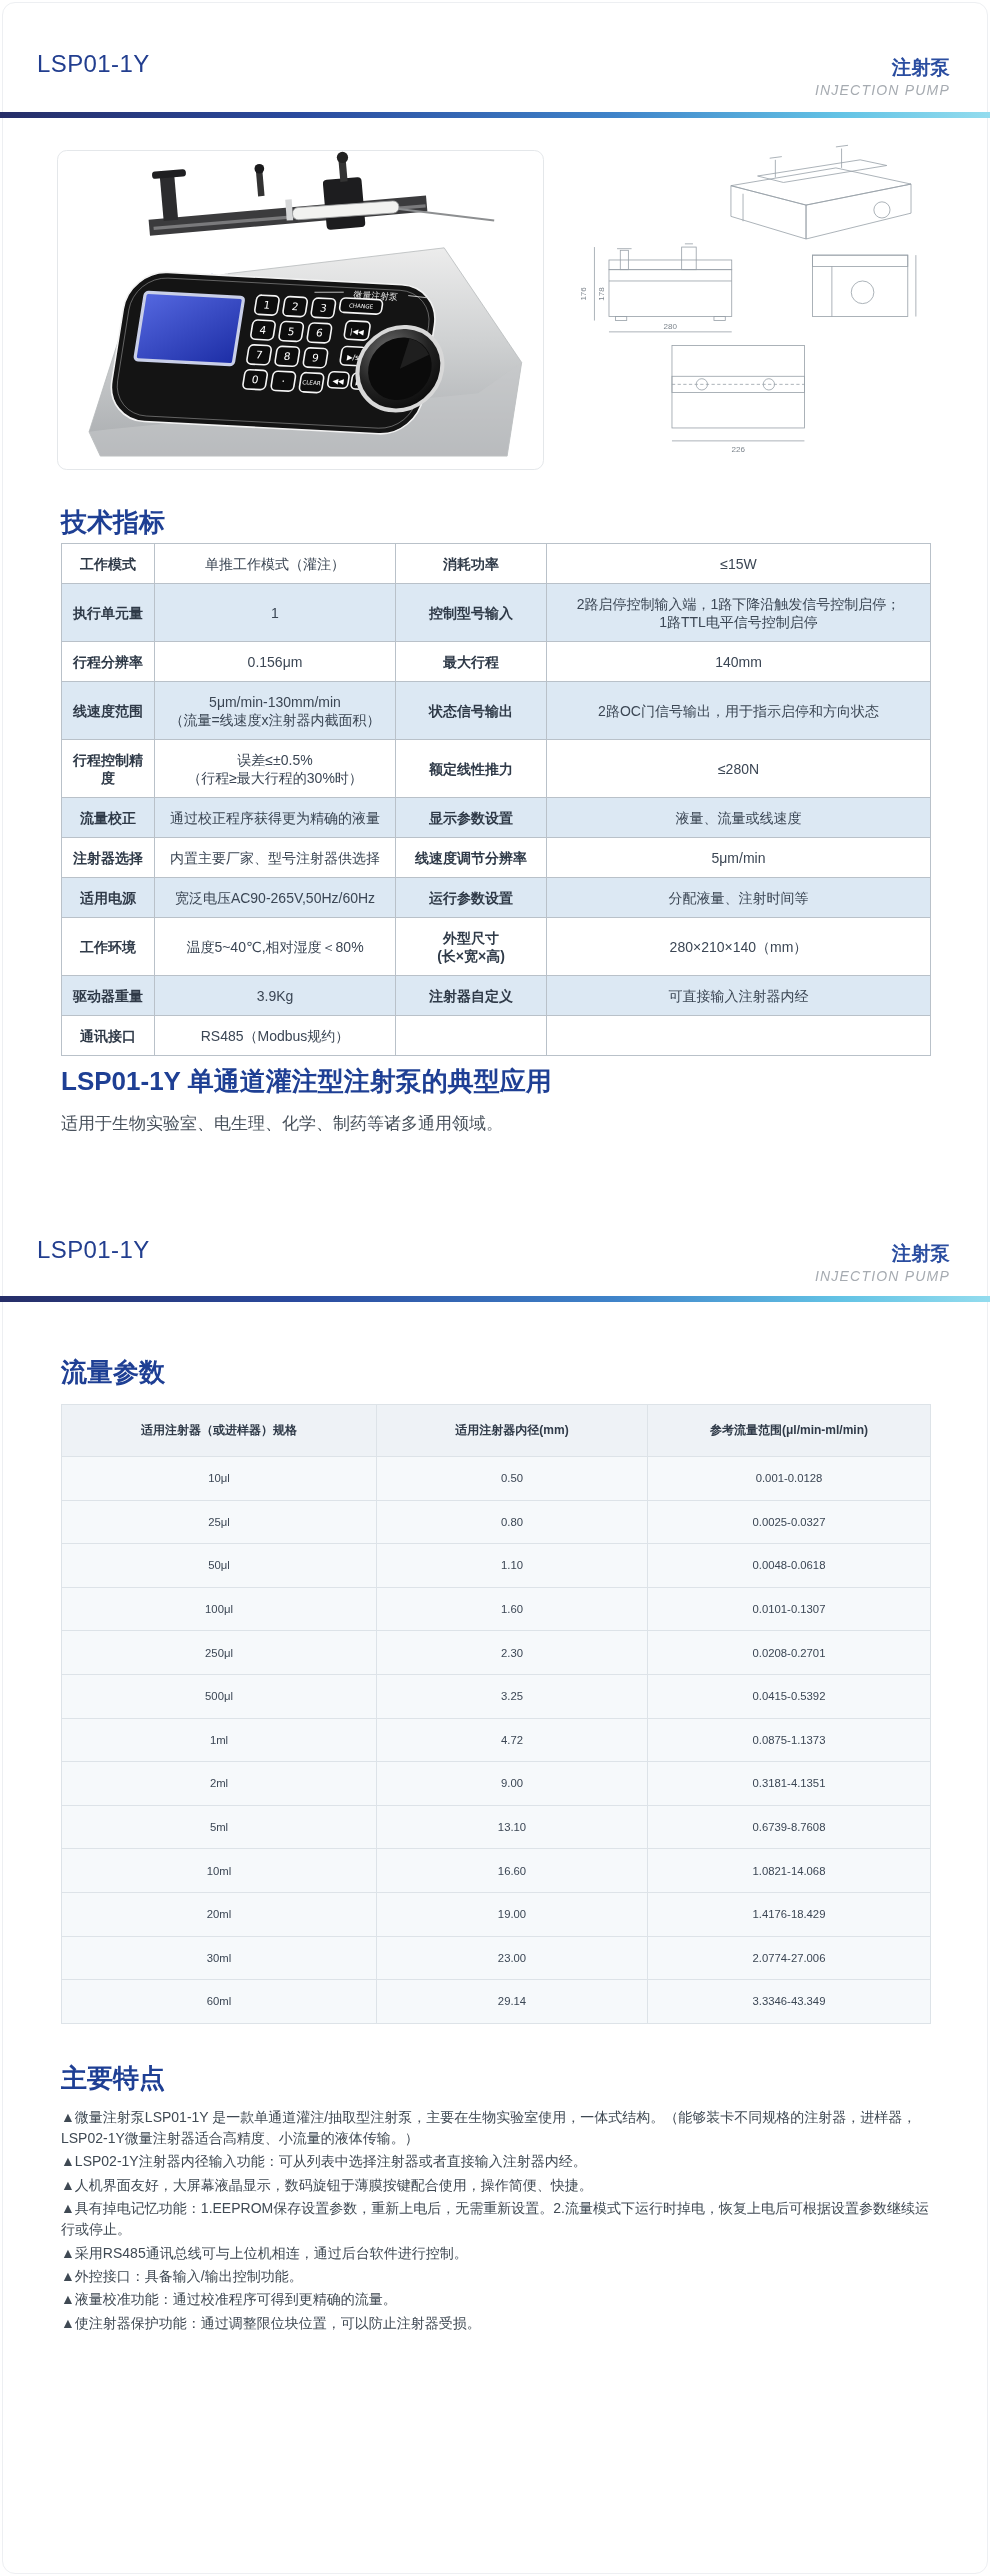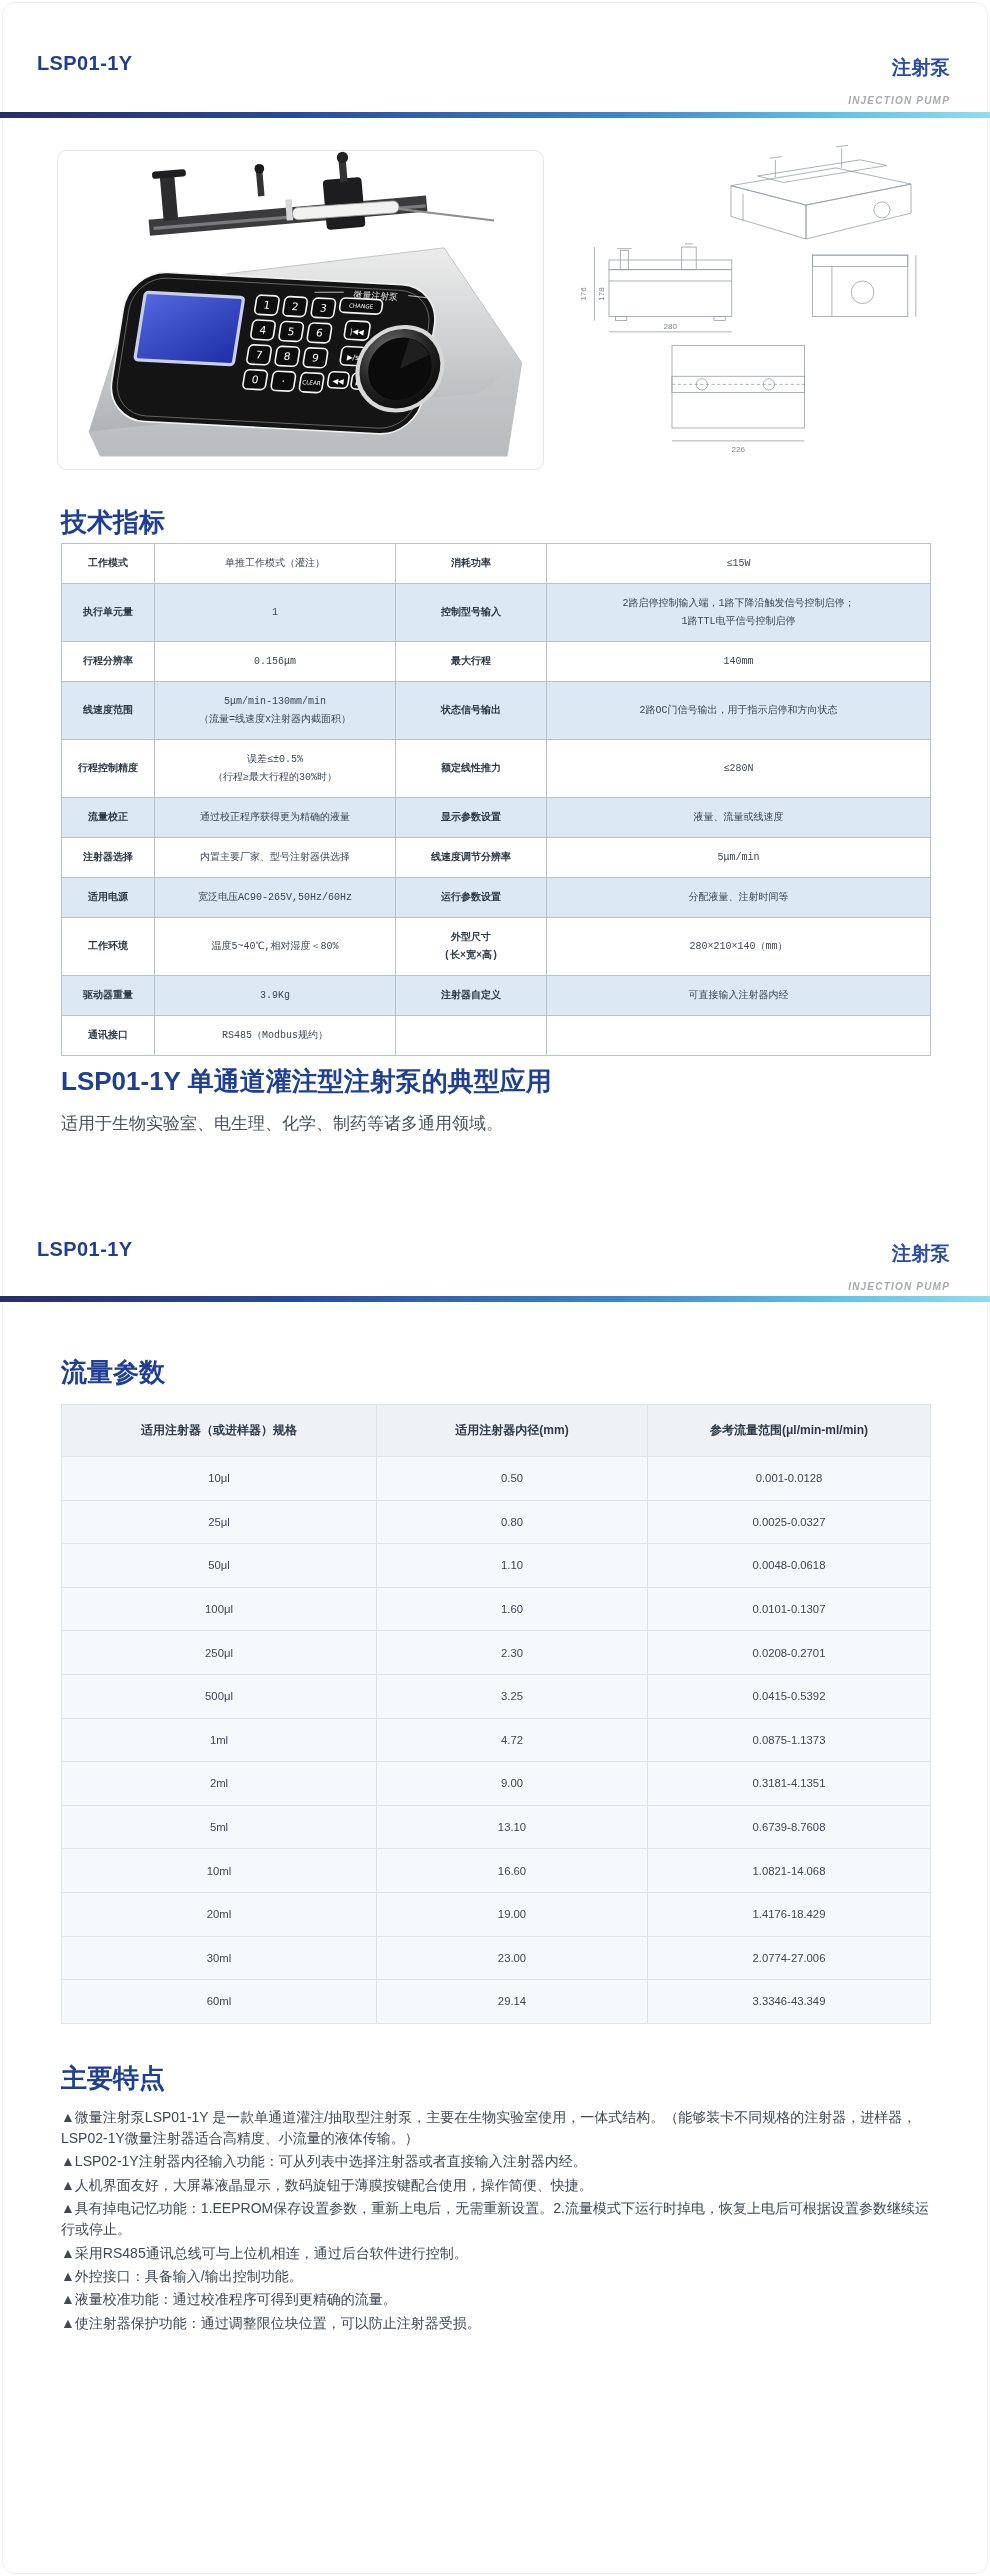--- a/index.html
+++ b/index.html
@@ -6,43 +6,43 @@
   body{
     width:990px;height:2576px;position:relative;background:#ffffff;
     font-family:"Liberation Sans","DejaVu Sans",sans-serif;
     -webkit-font-smoothing:antialiased;
   }
   .page{position:absolute;inset:0;overflow:hidden;}
   .page-frame{position:absolute;inset:2.4px;border:0.8px solid #edeff2;border-radius:13px;pointer-events:none;}
 
   
   .hdr{position:absolute;left:37px;right:40px;display:flex;justify-content:space-between;align-items:flex-start;}
-  .model{font-size:20px;font-weight:bold;color:var(--model-blue,#223e8f);letter-spacing:0.4px;line-height:27.5px;}
+  .model{font-size:24px;font-weight:normal;color:var(--model-blue,#223e8f);letter-spacing:0.4px;line-height:27.5px;}
   .cat{text-align:right;margin-top:6.5px;}
   .cat-cn{font-size:19.4px;font-weight:600;color:var(--category-blue,#2a4da0);line-height:21px;}
-  .cat-en{font-size:10px;font-style:italic;color:var(--en-gray,#a6abb1);letter-spacing:1.2px;margin-top:17px;font-weight:bold;}
+  .cat-en{font-size:14px;font-style:italic;color:var(--en-gray,#a6abb1);letter-spacing:1.2px;margin-top:4px;}
   .divider{position:absolute;left:0;width:990px;height:5.7px;
     background:linear-gradient(90deg,var(--divider-a,#262e68) 0%,var(--divider-b,#2a4a9e) 30%,var(--divider-c,#3f83c9) 62%,var(--divider-d,#63c3e5) 85%,var(--divider-e,#93dcee) 100%);}
 
   
   .sec{position:absolute;left:61px;margin:0;font-size:26px;font-weight:bold;color:var(--accent,#1e3f94);line-height:26px;}
 
   
   .photo-card{position:absolute;left:57px;top:150px;width:485px;height:318px;border:0.8px solid #e4e7ea;
     border-radius:9.7px;background:#ffffff;overflow:hidden;}
   .drawings{position:absolute;left:575px;top:134px;width:370px;height:319px;}
   .ln{stroke:#98a0a8;fill:none;stroke-width:1;}
   .dim{fill:#7d858d;font-size:10px;text-anchor:middle;font-family:"Liberation Sans",sans-serif;}
   .pkey{fill:#0d0d0d;stroke:#f5f5f5;stroke-width:2;}
   .pkeyt{fill:#ffffff;text-anchor:middle;font-family:"DejaVu Sans",sans-serif;}
 
   
   table{position:absolute;left:61px;width:868px;border-collapse:collapse;table-layout:fixed;}
-  .tech td{border:0.8px solid var(--tech-border,#b9c1c9);text-align:center;padding:10.5px 8px;font-size:10px;
-    color:var(--text-body,#3b4654);white-space:pre-line;line-height:18px;background:#ffffff;font-family:Liberation Mono, monospace;}
+  .tech td{border:0.8px solid var(--tech-border,#b9c1c9);text-align:center;padding:10.5px 8px;font-size:14px;
+    color:var(--text-body,#3b4654);white-space:pre-line;line-height:18px;background:#ffffff;}
   .tech td.lbl{font-weight:bold;color:var(--text-dark,#2f3a48);}
   .tech tr.alt td{background:var(--tech-alt-row,#dce8f3);}
   .flow th{border:0.8px solid var(--flow-border,#dde3e8);background:var(--flow-header-bg,#eef2f6);
     font-size:12px;font-weight:bold;color:var(--text-dark,#2f3a48);padding:17px 6.5px;text-align:center;}
   .flow td{border:0.8px solid var(--flow-border,#dde3e8);background:var(--flow-row-bg,#f6f9fb);
     font-size:11.3px;color:var(--text-body,#3b4654);padding:15.3px 6.5px;text-align:center;}
 
   .app-body{position:absolute;left:61px;margin:0;font-size:17px;color:#49525c;}
 
   .features{position:absolute;left:61px;top:2107px;width:876px;margin:0;padding:0;list-style:none;}

